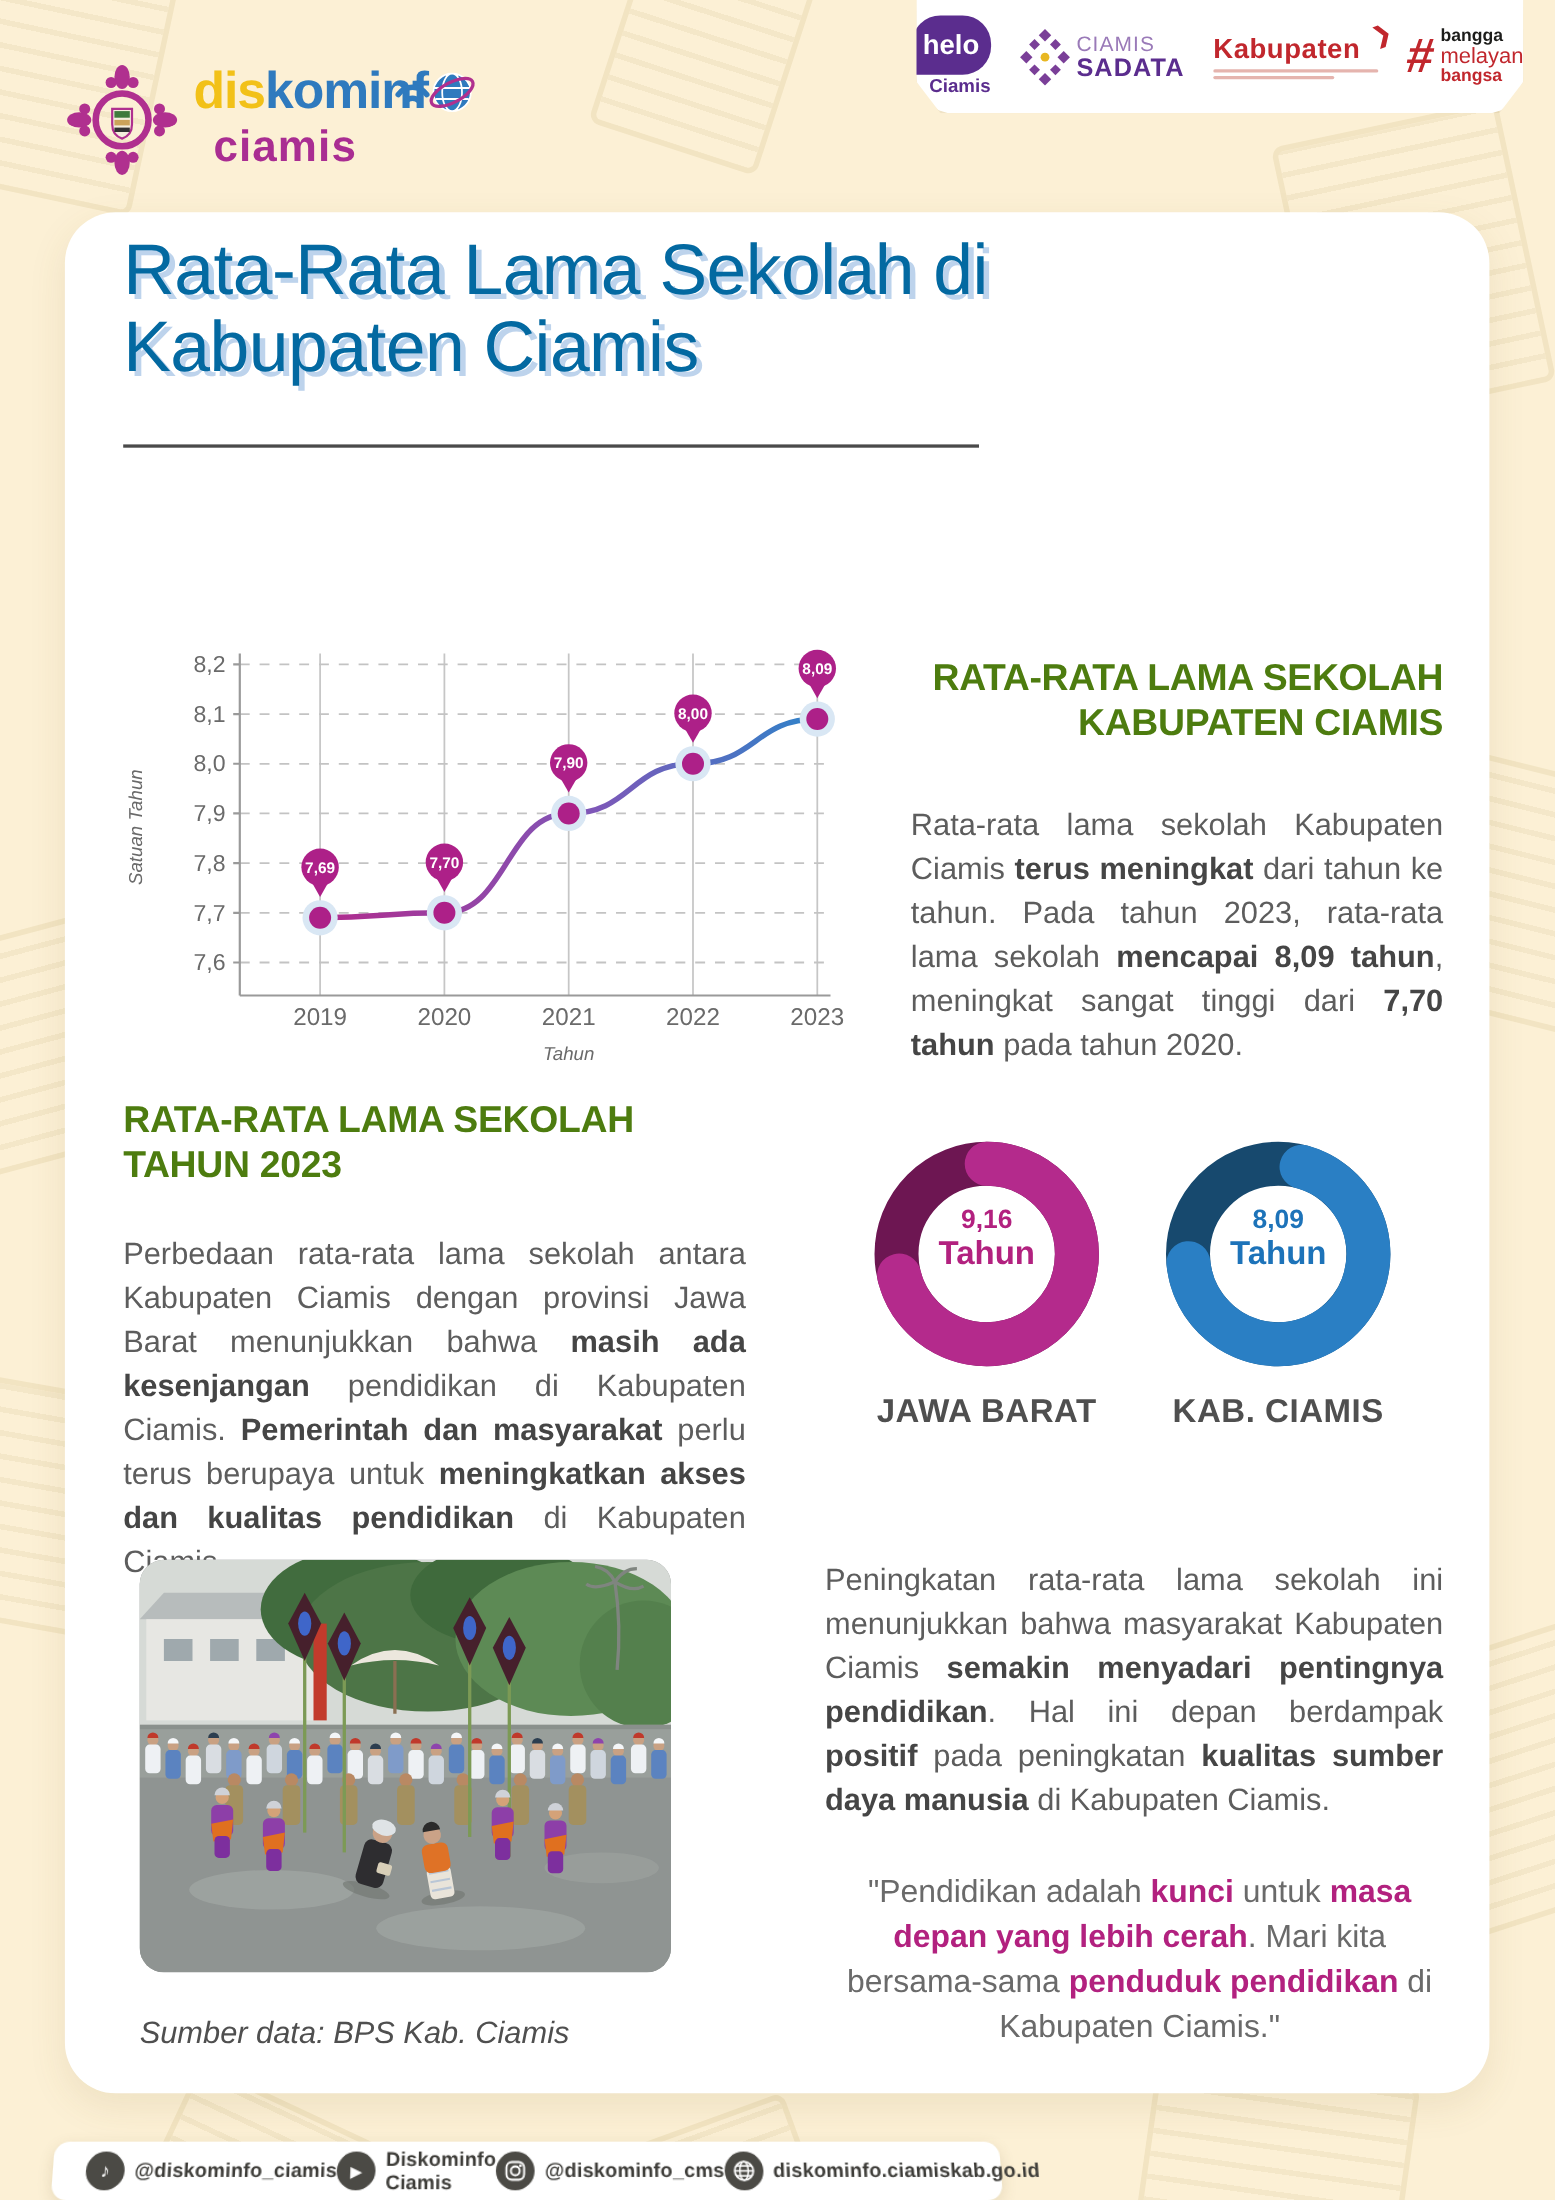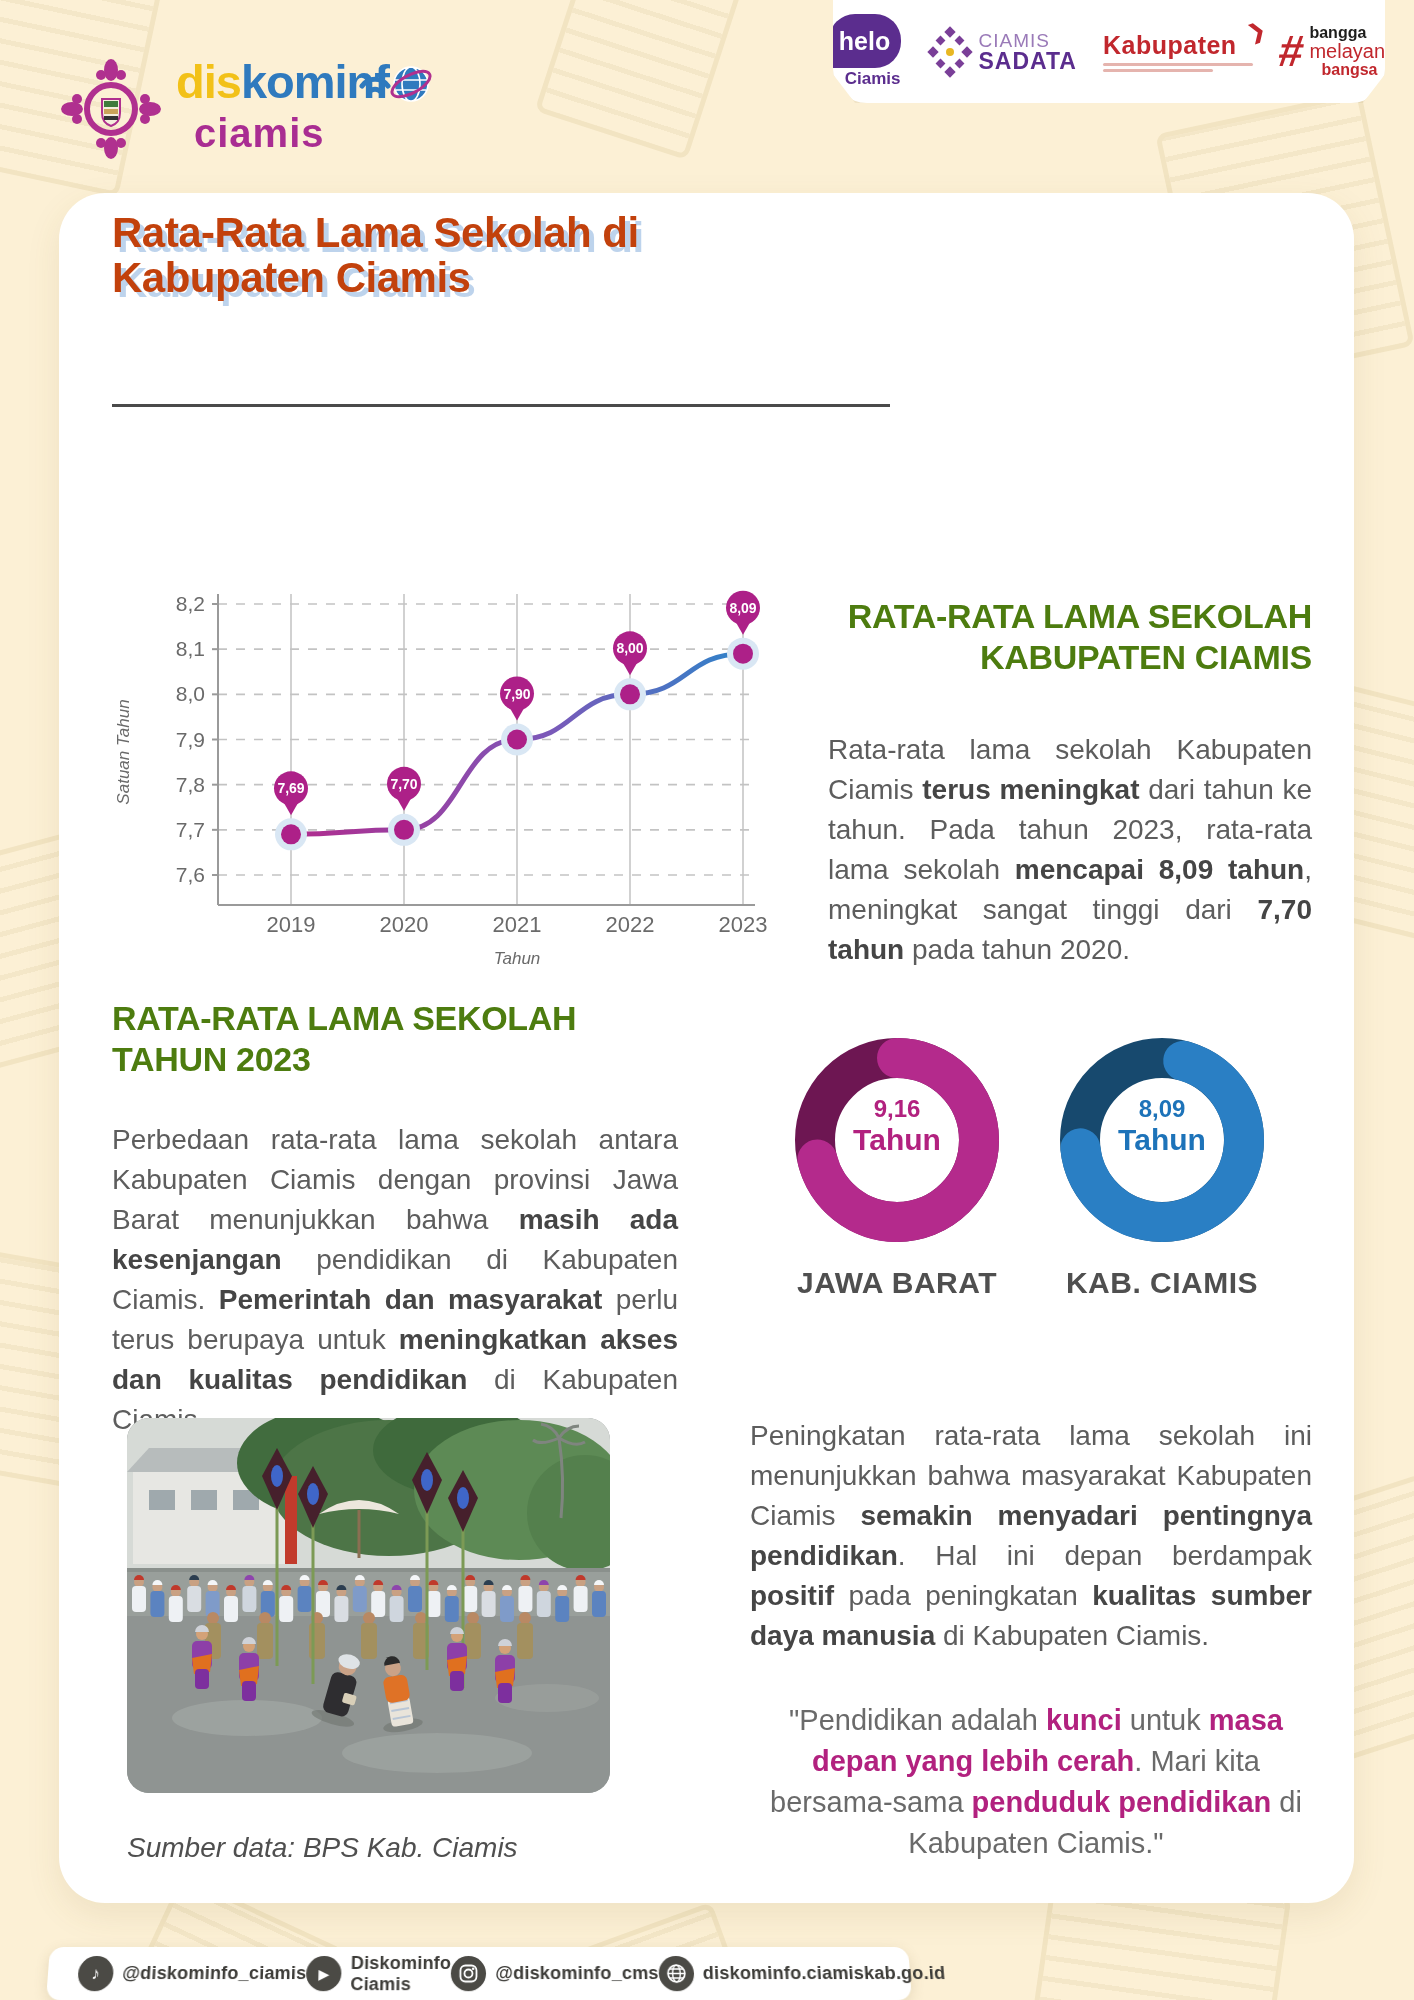--- a/index.html
+++ b/index.html
@@ -27,24 +27,24 @@
                color:#fff;font-weight:800;font-size:25px;display:flex;align-items:center;justify-content:center;}
   .helo-sub{color:#5b2d8e;font-weight:800;font-size:17px;text-align:right;margin-top:1px;}
   .sadata{display:flex;align-items:center;gap:6px;}
   .sadata-t1{color:#9a7ab8;font-size:19px;letter-spacing:1px;line-height:1;}
   .sadata-t2{color:#5b2d8e;font-weight:800;font-size:23px;letter-spacing:1px;line-height:1;}
   .berakhlak{position:relative;color:#c1272d;font-weight:800;font-size:25px;letter-spacing:.5px;}
   .berakhlak .chev{position:absolute;right:-12px;top:-12px;font-size:20px;transform:rotate(-20deg);}
   .tagline{height:3px;background:#e5b4ae;margin-top:3px;border-radius:2px;}
   .bangga{display:flex;align-items:center;gap:6px;line-height:1.02;}
   .bangga .hash{color:#c1272d;font-weight:800;font-size:44px;transform:skewX(-8deg);}
-  .bg1{color:#1d1d1b;font-weight:800;font-size:16px;} .bg2{color:#c1272d;font-size:20px;} .bg3{color:#c1272d;font-weight:800;font-size:16px;text-align:center;}
+  .bg1{color:#1d1d1b;font-weight:800;font-size:16px;} .bg2{color:#c1272d;font-size:20px;} .bg3{color:#c1272d;font-weight:800;font-size:16px;}
   
   #title{position:absolute;left:112px;top:210px;z-index:2;line-height:1.08;
-         font-weight:700;font-size:42px;color:#c2410c;letter-spacing:-.5px;
+         font-weight:400;font-size:65px;color:#0369a1;letter-spacing:-.5px;
          text-shadow:5px 5px 0 #bdd3ec;}
   #title-rule{position:absolute;left:112px;top:404px;width:778px;height:3px;background:#4a4a4a;z-index:2;}
   #intro{position:absolute;left:112px;top:424px;width:912px;z-index:2;}
   .para{font-size:28px;color:#5d5d5d;text-align:justify;line-height:40px;}
   .para .b{font-weight:bold;color:#454545;}
   
   #chart-wrap{position:absolute;left:105px;top:572px;z-index:2;}
   .grid-h{stroke:#c3c3c3;stroke-width:1.6;stroke-dasharray:9 9;}
   .grid-v{stroke:#c6c6c6;stroke-width:1.6;}
   .axis{stroke:#9a9a9a;stroke-width:2;}

